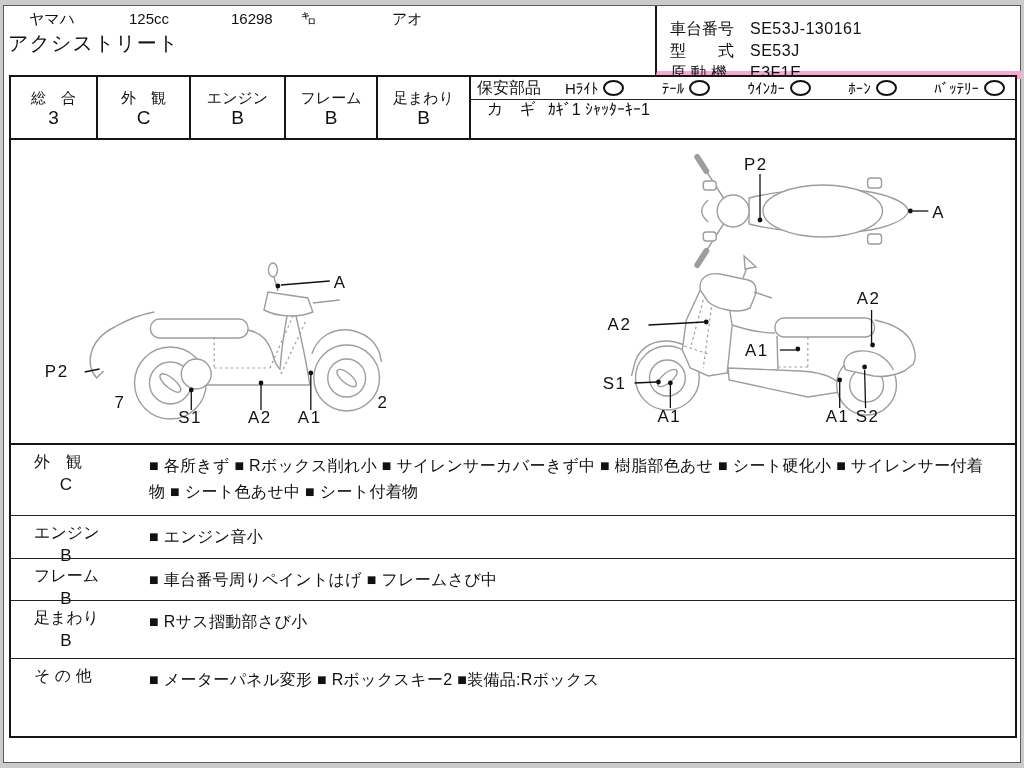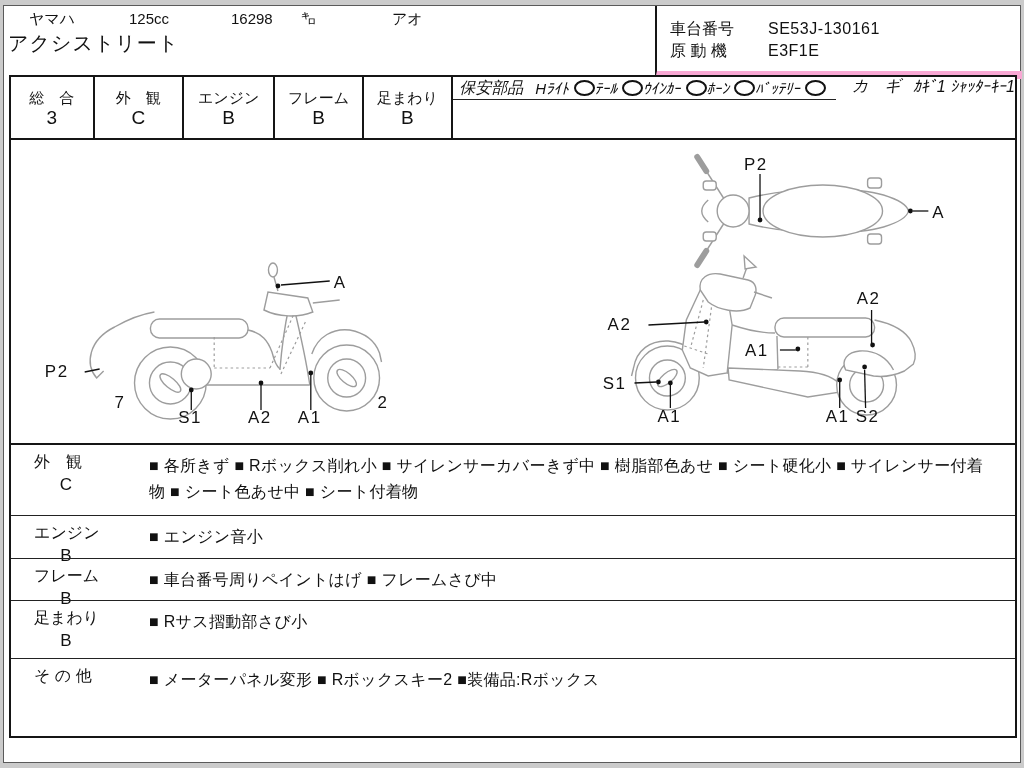--- a/index.html
+++ b/index.html
@@ -22,42 +22,42 @@
   .h-kmu   { left:297px; }
   .h-color { left:388px; }
   .h-model { position:absolute; left:4px; top:24px; font-size:20px; letter-spacing:1px; }
   .vehicle-box {
     position:absolute; left:651px; top:0; width:367px; height:73px;
     border-left:2px solid #151515; border-bottom:8px solid #f9a8d4;
     box-sizing:border-box; padding:12px 0 0 13px;
   }
   .vb-line { display:flex; height:22px; align-items:center; font-size:16px; }
   .vb-label { width:78px; white-space:pre; }
-  .vb-value { margin-left:20px; letter-spacing:0.5px; }
+  .vb-value { margin-left:2px; letter-spacing:0.5px; }
   
   .table {
     position:absolute; left:5px; top:69px; width:1008px;
     border:2px solid #151515; box-sizing:border-box; background:#fff;
   }
   .grade-row { display:flex; height:63px; border-bottom:2px solid #151515; box-sizing:border-box; }
   .g-cell {
     border-right:2px solid #151515; box-sizing:border-box;
     display:flex; flex-direction:column; align-items:center; justify-content:center;
   }
   .g-label { font-size:15px; white-space:pre; line-height:19px; }
   .g-value { font-size:19px; line-height:21px; }
   .w0{width:87px}.w1{width:93px}.w2{width:95px}.w3{width:92px}.w4{width:93px}
-  .safety-cell { flex:1; display:flex; flex-direction:row;font-style:italic; }
+  .safety-cell { flex:1; display:flex; flex-direction:column; }
   .safety-top {
     height:23px; display:flex; align-items:center; padding:0 10px 0 6px;
     border-bottom:1px solid #222; box-sizing:border-box;
   }
   .safety-label { font-size:16px; margin-right:4px; white-space:pre; }
   .safety-items { flex:1; display:flex; justify-content:space-between; padding-left:8px; }
-  .safety-item { display:flex; align-items:center; gap:5px; font-size:15px; white-space:pre; }
+  .safety-item { display:flex; align-items:center; gap:5px; font-size:15px; white-space:pre;margin-left:12px; }
   .ok-circle {
     display:inline-block; width:17px; height:12px;
     border:2px solid #111; border-radius:50%;
   }
   .safety-key { height:19px; display:flex; align-items:center; font-size:16px; padding-left:16px; }
   .key-label { white-space:pre; }
   .key-value { margin-left:12px; white-space:pre; }
   
   .diagram { height:305px; border-bottom:2px solid #151515; box-sizing:border-box; position:relative; }
   .diagram svg { display:block; width:100%; height:100%; }
@@ -88,20 +88,24 @@
   <span class="hdr-item h-cc">125cc</span>
   <span class="hdr-item h-km">16298</span>
   <span class="hdr-item h-kmu">㌔</span>
   <span class="hdr-item h-color">アオ</span>
   <div class="h-model">アクシストリート</div>
 
   <div class="vehicle-box">
     <div class="vb-line">
       <span class="vb-label">車台番号</span>
       <span class="vb-value">SE53J-130161</span>
+    </div>
+    <div class="vb-line">
+      <span class="vb-label">型　　式</span>
+      <span class="vb-value">SE53J</span>
     </div>
     <div class="vb-line">
       <span class="vb-label">原 動 機</span>
       <span class="vb-value">E3F1E</span>
     </div>
   </div>
 
   <div class="table">
 
     <div class="grade-row">

